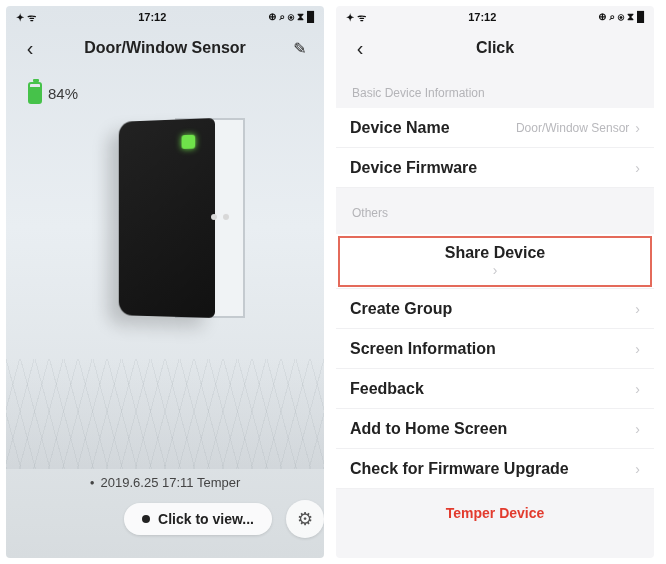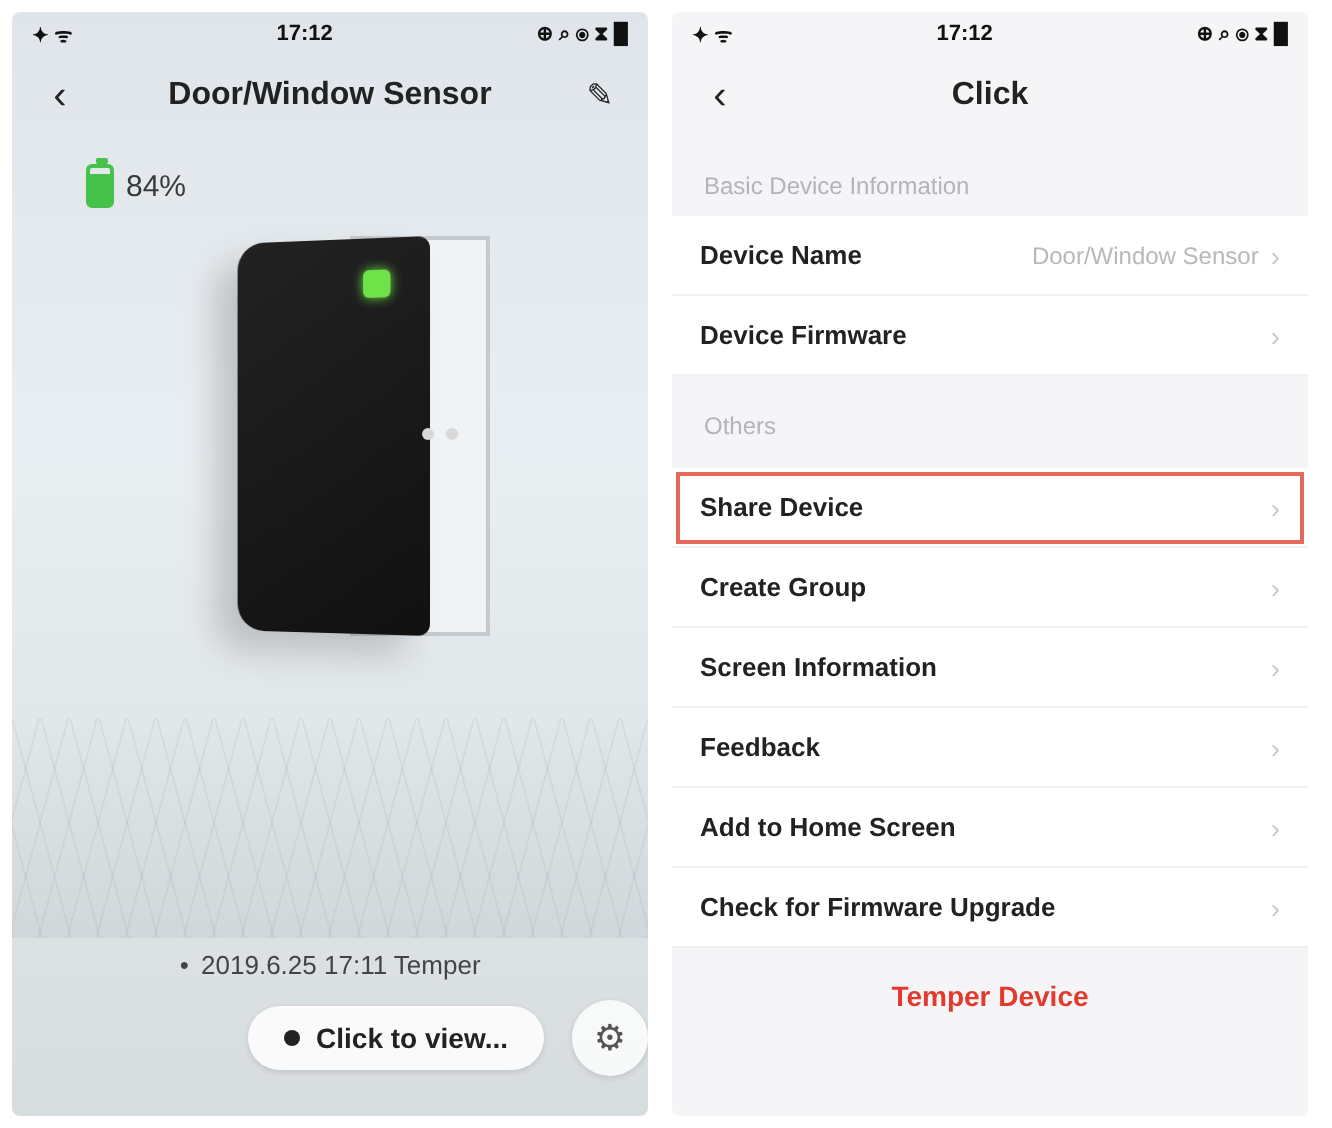--- a/index.html
+++ b/index.html
@@ -49,21 +49,21 @@
     font-size: 16px;
     font-weight: 600;
     color: #222;
     text-align: center;
     flex: 1;
   }
   .header .icon-slot { width: 24px; height: 24px; display: flex; align-items: center; justify-content: center; }
   .chev { font-size: 20px; color: #222; }
   .batt-row {
     display: flex; align-items: center; gap: 6px;
-    padding: 14px 22px 4px 37px;
+    padding: 14px 22px 4px 22px;
   }
   .batt-icon {
     width: 14px; height: 22px; border: 2px solid #46c24a; border-radius: 3px; position: relative; background: linear-gradient(to top,#46c24a 84%, transparent 84%);
   }
   .batt-icon::after { content:""; position:absolute; top:-5px; left:3px; width:6px; height:3px; background:#46c24a; border-radius:1px; }
   .batt-text { font-size: 15px; color: #3a3a3a; font-weight: 500; }
   .door-wrap {
     flex: 1;
     display: flex;
     align-items: center;
@@ -131,26 +131,27 @@
   .section-label {
     font-size: 12px; color: #b4b4b8; padding: 18px 16px 8px 16px;
   }
   .row {
     background:#fff;
     min-height: 40px;
     display:flex; align-items:center; justify-content:space-between;
     padding: 10px 14px;
     border-bottom: 1px solid #f0f0f2;
   }
-  .row .label { font-size: 13px; color:#222; font-weight: 600; }
+  .row .label { font-size: 16px; color:#222; font-weight: 600; }
   .row .value { font-size: 12px; color:#b8b8bc; display:flex; align-items:center; gap:6px; }
   .row .chev-r { color:#c8c8cc; font-size: 14px; }
   .highlight {
     outline: 2px solid #e46a5a;
     outline-offset: -4px;
+    flex-direction: column;
   }
   .others-block { margin-top: 6px; }
   .remove {
     text-align:center; color:#e23b2e; font-size: 14px; font-weight:600;
     padding: 16px 0;
   }
   .edit-icon { font-size: 16px; color:#222; }
 </style>
 </head>
 <body>

